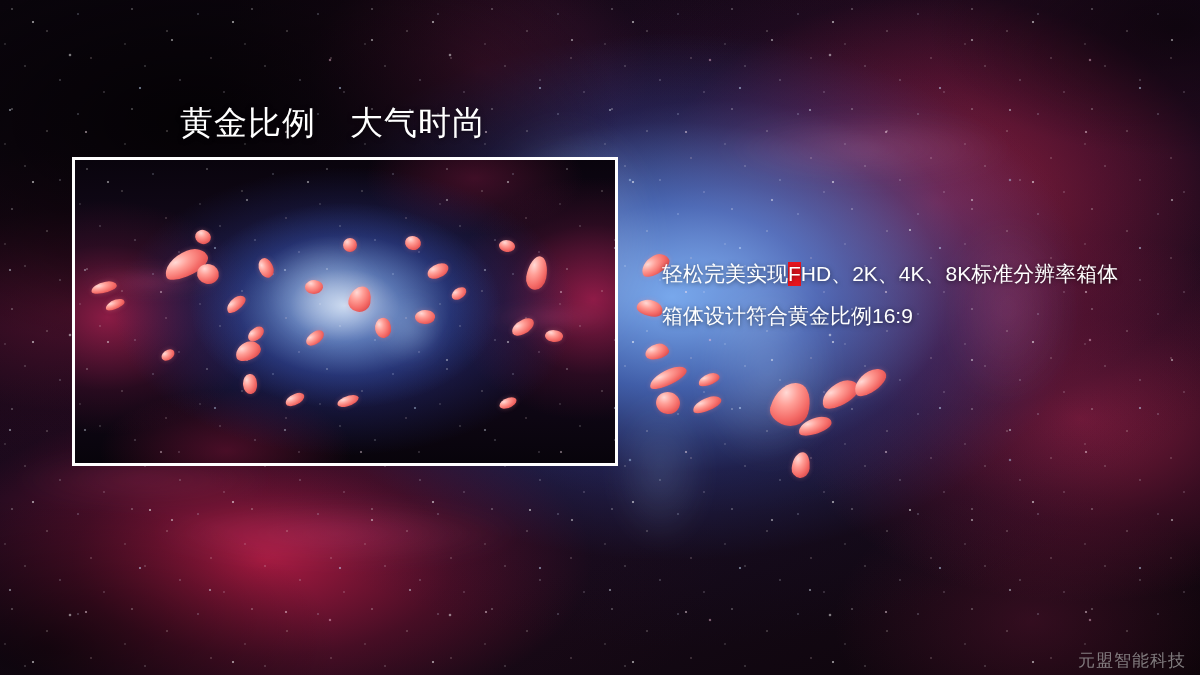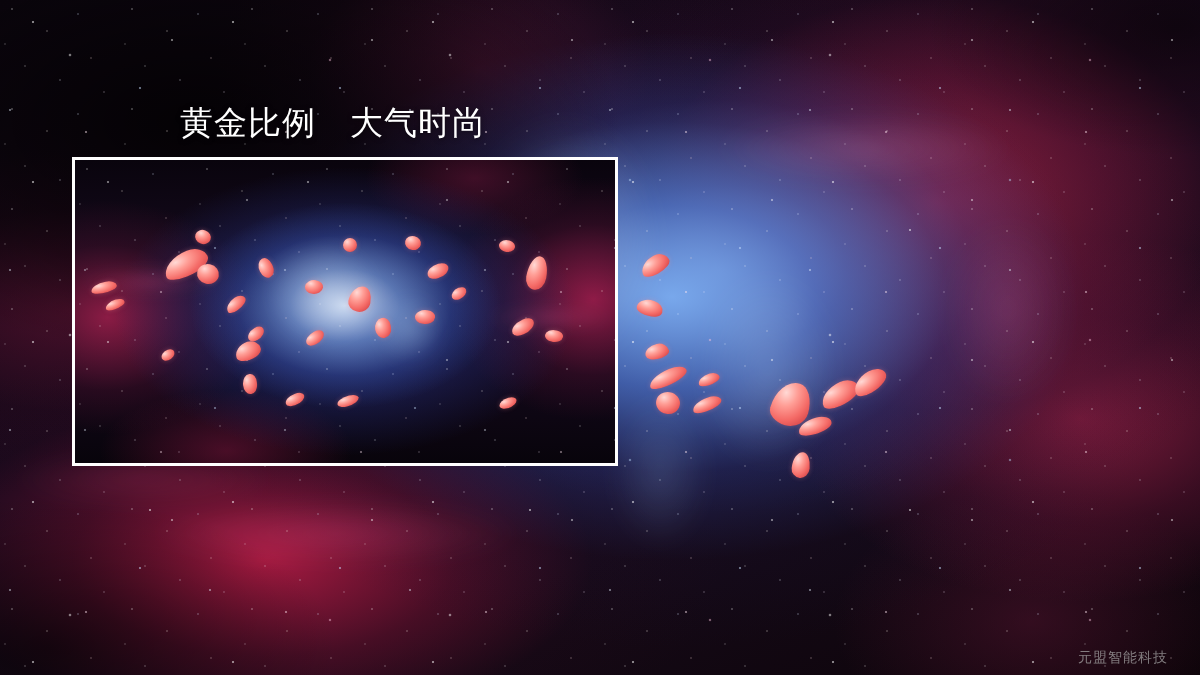--- a/index.html
+++ b/index.html
@@ -124,21 +124,21 @@
   .body-text{
     position:absolute; left:662px; top:253px;
     font-size:21px; line-height:42px; color:#ffffff;
     text-shadow:0 1px 5px rgba(0,0,0,.6);
     white-space:nowrap;
   }
   .body-text .line{ display:block; }
   .hl{ background:#e8141e; padding:0 0 1px 0; }
   .watermark{
     position:absolute; left:1078px; top:649px;
-    font-size:14px; color:rgba(168,168,168,.72); letter-spacing:1px;
+    font-size:17px; color:rgba(168,168,168,.72); letter-spacing:1px;
     white-space:nowrap;
     text-align:center;
   }
 </style>
 </head>
 <body>
 
 <div class="slide">
 
   <div class="bg-layer bg-base"></div>
@@ -194,17 +194,19 @@
       <div class="petal" style="left:262px;top:236px;width:22px;height:10px;border-radius:60% 40% 60% 40%;transform:rotate(-14deg);"></div>
       <div class="petal" style="left:230px;top:172px;width:20px;height:12px;border-radius:60% 40% 60% 40%;transform:rotate(-28deg);"></div>
       <div class="petal" style="left:424px;top:238px;width:18px;height:10px;border-radius:60% 40% 60% 40%;transform:rotate(-16deg);"></div>
       <div class="petal" style="left:86px;top:190px;width:14px;height:10px;border-radius:60% 40% 60% 40%;transform:rotate(-20deg);"></div>
     </div>
   </div>
 
   <div class="title">黄金比例　大气时尚</div>
 
   <div class="body-text">
+    <span class="line"><span>轻松完美实现</span><span class="hl">F</span><span>HD、2K、4K、8K标准分辨率箱体</span></span>
+    <span class="line">箱体设计符合黄金比例16:9</span>
   </div>
 
   <div class="watermark">元盟智能科技</div>
 
 </div>
 
 </body></html>

